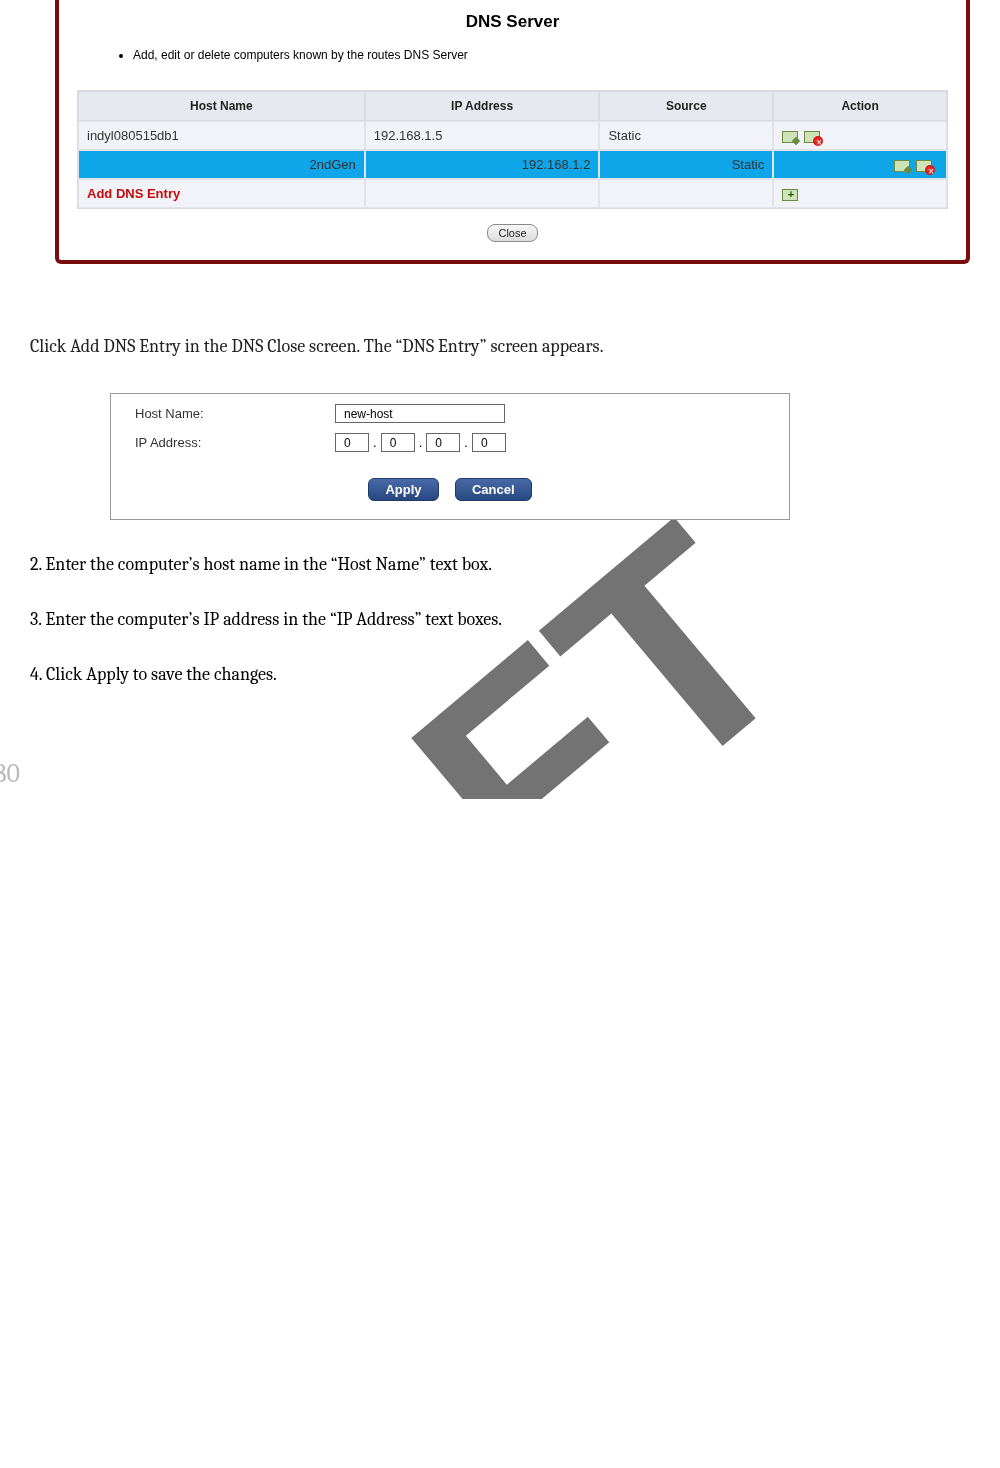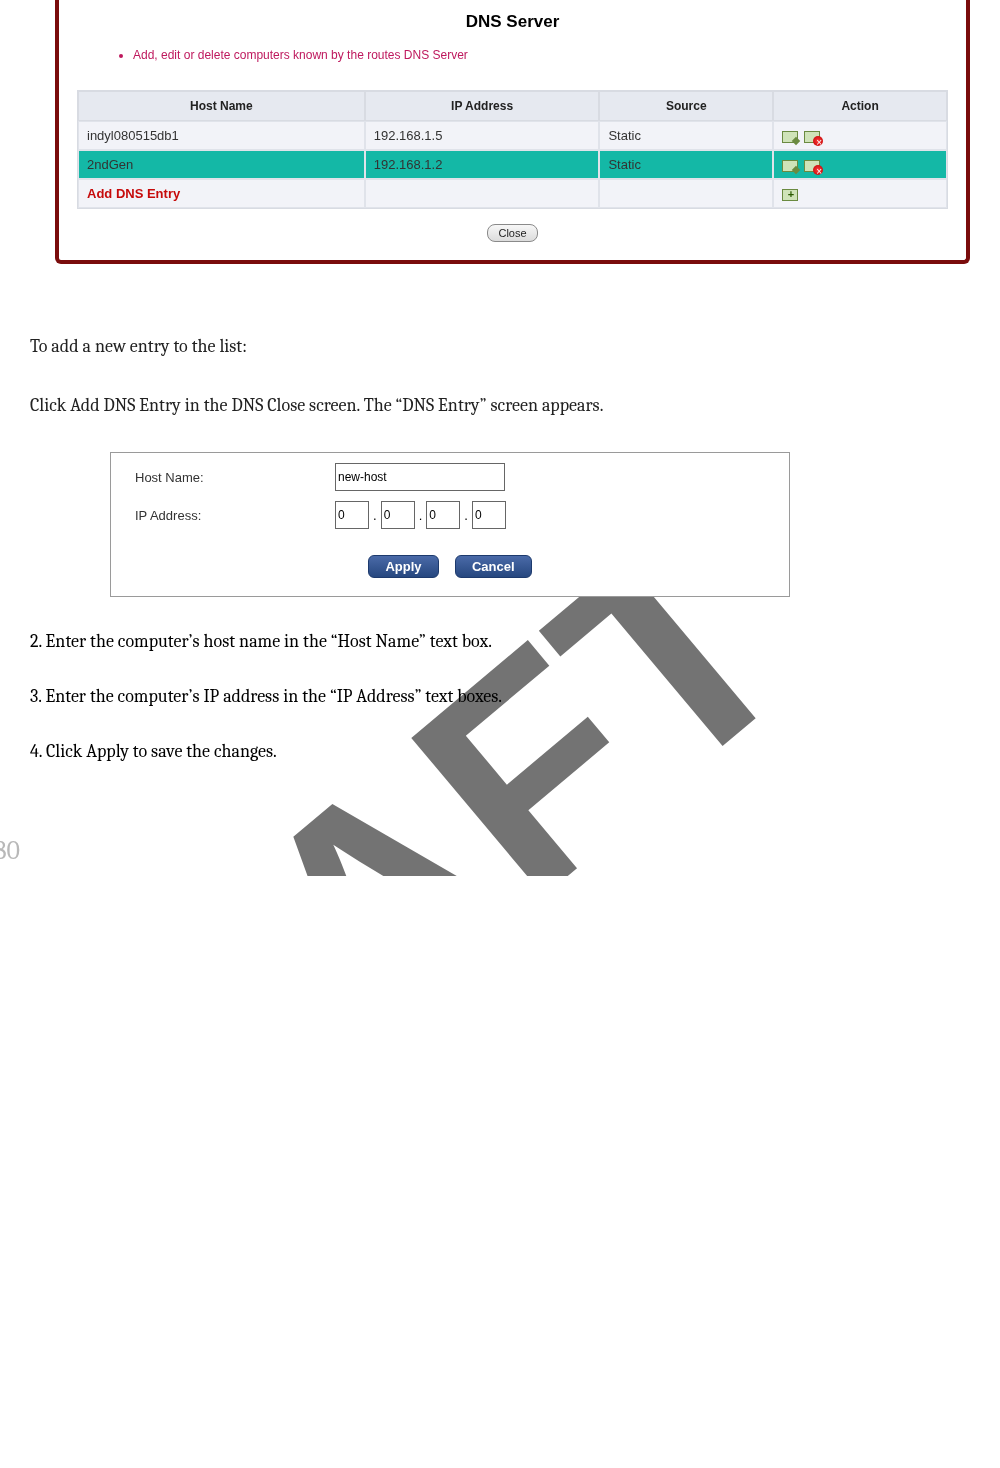--- a/index.html
+++ b/index.html
@@ -47,21 +47,21 @@
   }
   .dns-title {
     text-align: center;
     font-weight: bold;
     font-size: 17px;
     color: #000;
     margin-bottom: 16px;
   }
   .dns-bullet-row {
     font-size: 12px;
-    color: #be185d;
+    color: #000000;
     margin: 4px 0 28px 40px;
   }
   .dns-bullet-row ul { margin: 0; padding-left: 16px; }
 
   .dns-table {
     width: 100%;
     border-collapse: separate;
     border-spacing: 0;
     border: 1px solid #d8dbe2;
   }
@@ -74,21 +74,21 @@
     border: 1px solid #d8dbe2;
     text-align: center;
   }
   .dns-table td {
     font-size: 13px;
     color: #333;
     padding: 6px 8px;
     border: 1px solid #e0e3ea;
     background: #f2f3f8;
   }
-  .dns-table tr.row-alt td { background: #14b8a6; }
+  .dns-table tr.row-alt td { background: #0ea5e9; text-align: right; }
   .add-link {
     color: #c60a0a;
     font-weight: bold;
     cursor: pointer;
   }
   .close-row {
     text-align: center;
     padding: 14px 0 0 0;
   }
   .btn-grey {
@@ -183,22 +183,22 @@
   }
   .form-label {
     width: 200px;
     font-size: 13px;
     color: #333;
   }
   .text-input {
     font-family: Verdana, Geneva, sans-serif;
     font-size: 12px;
     border: 1px solid #666;
-    padding: 1px 2px;
-    height: 28px;
+    padding: 1px 8px;
+    height: 19px;
     background: #fff;
   }
   .ip-oct {
     width: 34px;
     text-align: left;
   }
   .dot { margin: 0 4px; font-size: 13px; }
   .entry-buttons {
     text-align: center;
     margin-top: 26px;
@@ -283,21 +283,20 @@
           </tbody>
         </table>
 
         <div class="close-row">
           <span class="btn-grey">Close</span>
         </div>
       </div>
     </div>
 
     <div class="doc-text">
-      <p>To add a new entry to the list:</p>
       <p>Click Add DNS Entry in the DNS Close screen. The “DNS Entry” screen appears.</p>
     </div>
 
     <div class="dns-entry-panel">
 
       <div class="form-row">
         <div class="form-label">Host Name:</div>
         <input class="text-input" style="width: 170px;" value="new-host">
       </div>
 

